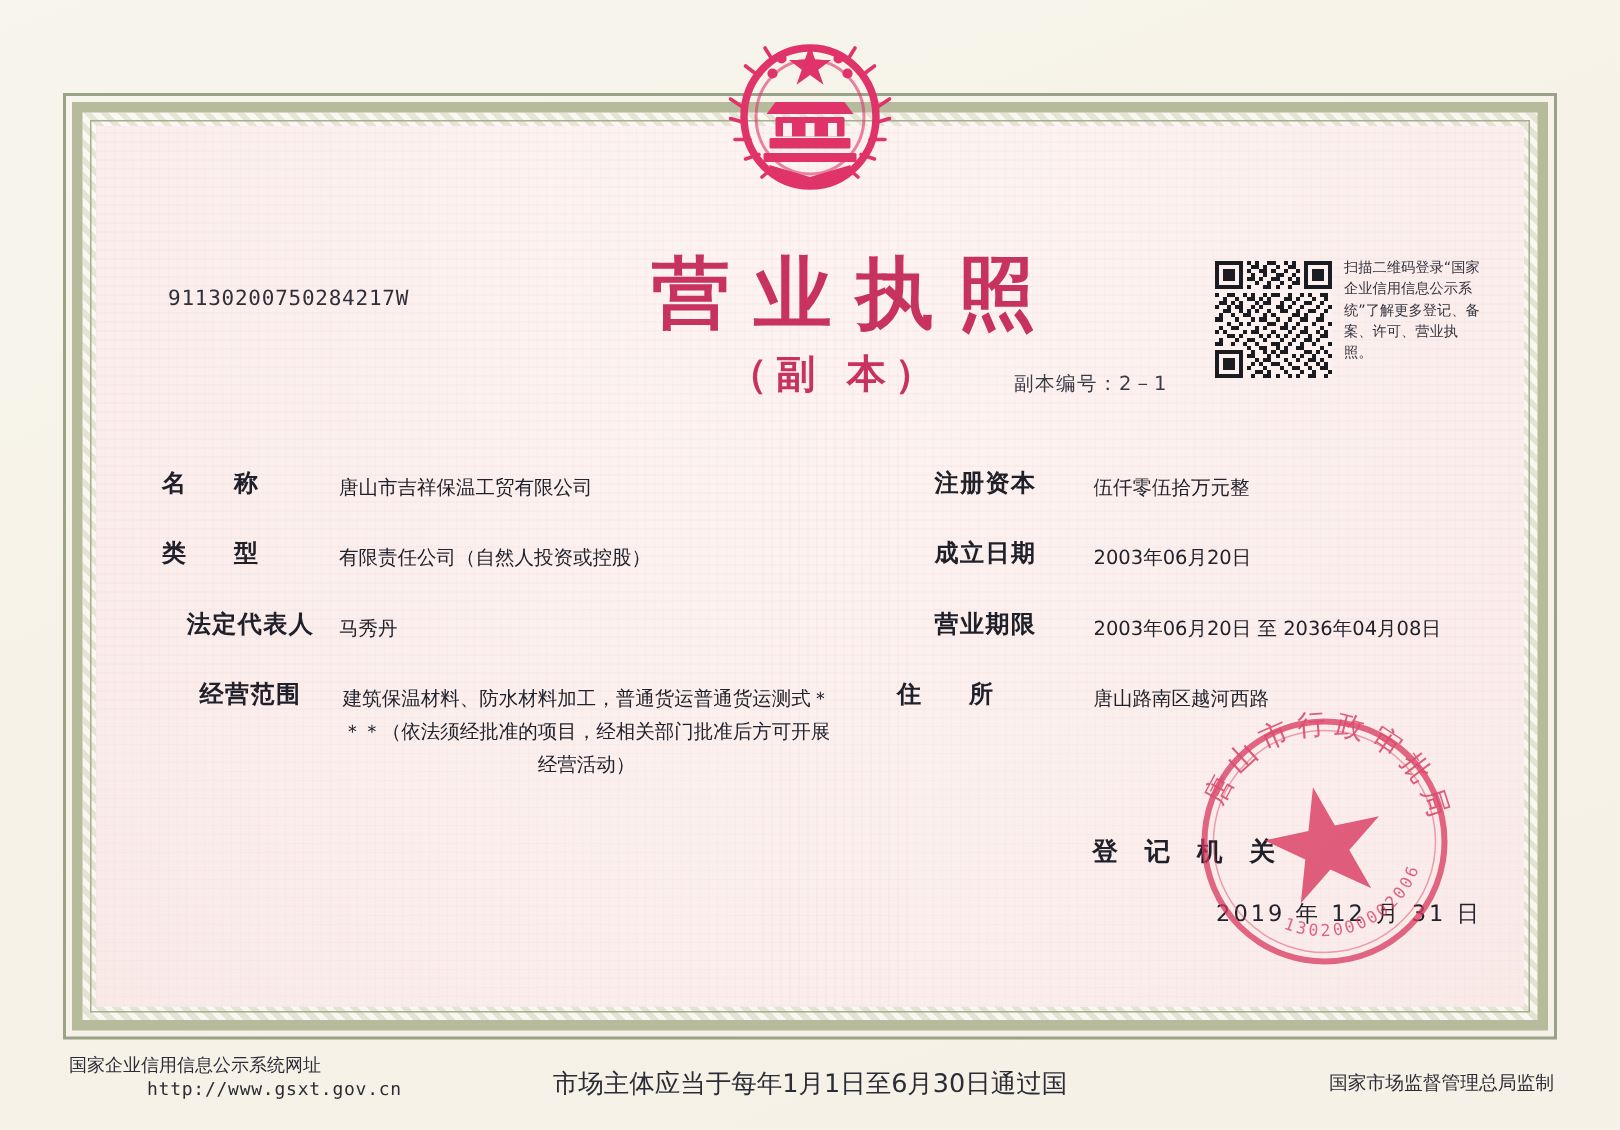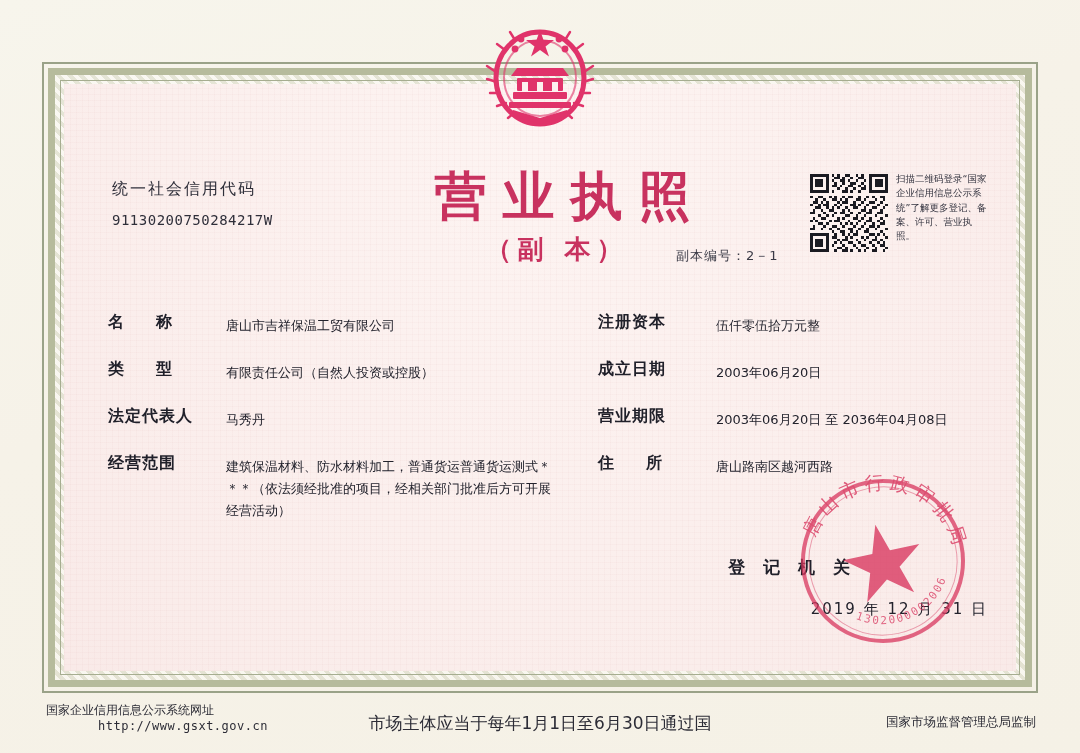--- a/index.html
+++ b/index.html
@@ -163,35 +163,37 @@
     z-index: 4;
   }
 
   
   .fields {
     position: absolute;
     left: 44px;
     right: 20px;
     top: 228px;
     z-index: 4;
+    text-align: center;
   }
   .row {
     display: flex;
     align-items: flex-start;
     margin-bottom: 22px;
   }
   .col-left {
     width: 490px;
     display: flex;
     align-items: flex-start;
   }
   .col-right {
     flex: 1;
     display: flex;
     align-items: flex-start;
+    gap: 13px;
   }
   .flabel {
     width: 118px;
     flex: none;
     font-size: 16px;
     font-weight: bold;
     color: #20202a;
     letter-spacing: 0px;
     display: flex;
     justify-content: space-between;
@@ -302,21 +304,20 @@
     <div class="title-block">
       <div class="main-title">营业执照</div>
       <div class="sub-title">（副 本）</div>
     </div>
 
     <div class="copy-no">
       <span>副本编号：</span><span>2－1</span>
     </div>
 
     <div class="credit-block">
-      <div class="credit-label">统一社会信用代码</div>
       <div class="credit-value">91130200750284217W</div>
     </div>
 
     <div class="qr-wrap">
       <svg width="78" height="78" viewBox="0 0 29 29" shape-rendering="crispEdges">
         <rect width="29" height="29" fill="#fcf1ef"></rect>
         <g fill="#1b1b22">
           <rect x="0" y="0" width="7" height="1"></rect>
             <rect x="0" y="6" width="7" height="1"></rect>
           <rect x="0" y="0" width="1" height="7"></rect>

